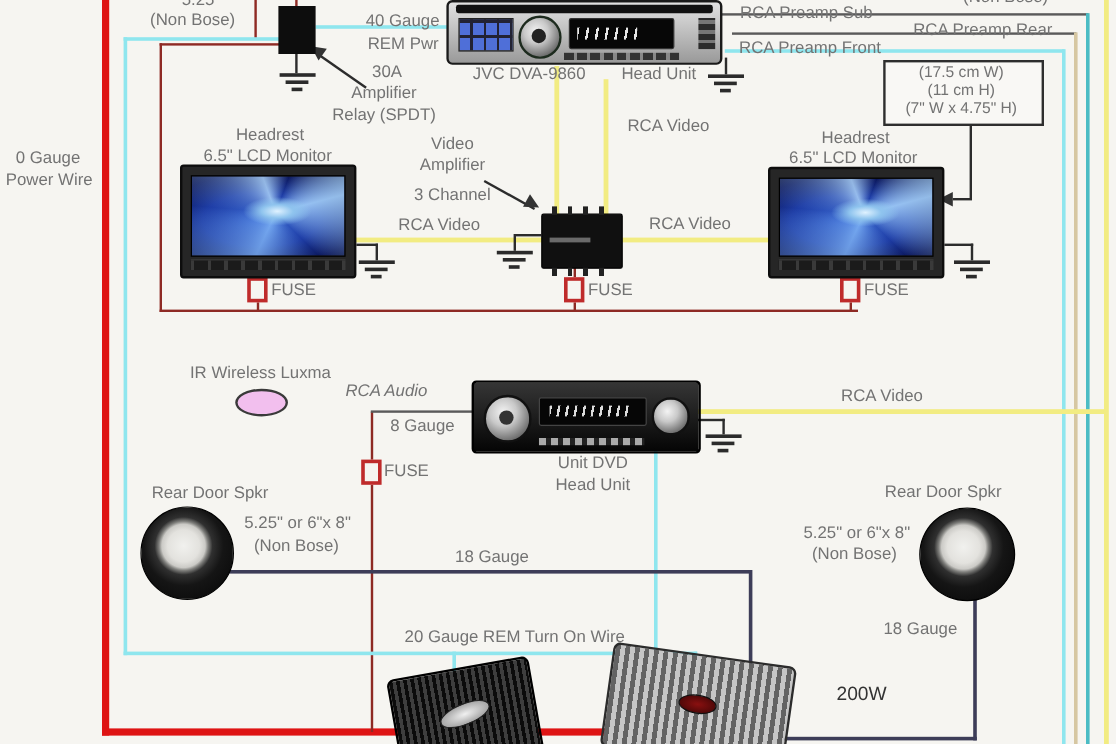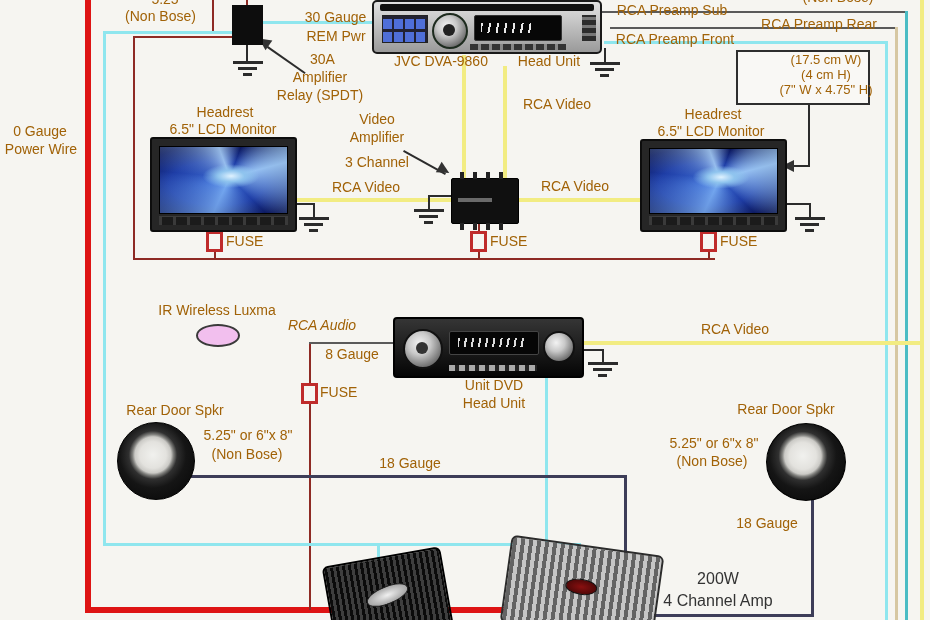--- a/index.html
+++ b/index.html
@@ -1,23 +1,23 @@
 <!DOCTYPE html>
 <html><head>
 <meta charset="utf-8">
 <style>
   html,body{margin:0;padding:0;background:#e8e8e8;}
   #canvas{
     position:relative; width:930px; height:620px; overflow:hidden;
     background:#f6f5f1; font-family:"Liberation Sans",sans-serif;
   }
-  .lbl{position:absolute; font-size:14px; color:#a16207; text-align:center;
+  .lbl{position:absolute; font-size:14px; color:#737373; text-align:center;
        white-space:nowrap; line-height:1.15; z-index:30;}
   .lbl.big{font-size:16px; color:#333;}
-  .lbl.small{font-size:13px;margin-left:25px;}
+  .lbl.small{font-size:13px;}
   .w{position:absolute; z-index:5;}
   .red{background:#de1414;}
   .maroon{background:#8e2a24;}
   .cyan{background:#8fe6ee;}
   .yellow{background:#f2ec82;}
   .navy{background:#3d3d58;}
   .blk{background:#2c2c2c;}
   .gray{background:#5a5a5a;}
   .tan{background:#d6c7a2;}
   .teal{background:#4bbcc4;}
@@ -200,35 +200,35 @@
     <div style="position:absolute;left:36px;top:28px;width:42px;height:16px;border-radius:50%;background:radial-gradient(#f0f0f0,#888);transform:rotate(-12deg);border:1px solid #222;"></div>
   </div>
   <div class="dev" style="left:505px;top:545px;width:150px;height:84px;transform:rotate(8deg);background:repeating-linear-gradient(90deg,#636363 0 4px,#c6c6c6 4px 8px);border:2px solid #2c2c2c;border-radius:6px;z-index:12;">
     <div style="position:absolute;left:58px;top:32px;width:30px;height:14px;border-radius:50%;background:radial-gradient(#8a1010,#3a0505);border:1px solid #111;"></div>
   </div>
 
   <div class="lbl" style="left:135px;top:-9px;width:60px;">5.25</div>
   <div class="lbl" style="left:108px;top:8px;width:105px;">(Non Bose)</div>
   <div class="lbl" style="left:768px;top:-11px;width:140px;">(Non Bose)</div>
 
-  <div class="lbl" style="left:298px;top:9px;width:75px;">30 Gauge</div>
+  <div class="lbl" style="left:298px;top:9px;width:75px;">40 Gauge</div>
   <div class="lbl" style="left:300px;top:28px;width:72px;">REM Pwr</div>
   <div class="lbl" style="left:300px;top:51px;width:45px;">30A</div>
   <div class="lbl" style="left:274px;top:69px;width:92px;">Amplifier</div>
   <div class="lbl" style="left:266px;top:87px;width:108px;">Relay (SPDT)</div>
 
   <div class="lbl" style="left:382px;top:53px;width:118px;">JVC DVA-9860</div>
   <div class="lbl" style="left:511px;top:53px;width:76px;">Head Unit</div>
 
   <div class="lbl" style="left:606px;top:2px;width:132px;">RCA Preamp Sub</div>
   <div class="lbl" style="left:748px;top:16px;width:142px;">RCA Preamp Rear</div>
   <div class="lbl" style="left:604px;top:31px;width:142px;">RCA Preamp Front</div>
 
   <div class="lbl small" style="left:737px;top:53px;width:128px;z-index:31;">(17.5 cm W)</div>
-  <div class="lbl small" style="left:737px;top:68px;width:128px;z-index:31;">(4 cm H)</div>
+  <div class="lbl small" style="left:737px;top:68px;width:128px;z-index:31;">(11 cm H)</div>
   <div class="lbl small" style="left:737px;top:83px;width:128px;z-index:31;">(7" W x 4.75" H)</div>
 
   <div class="lbl" style="left:512px;top:96px;width:90px;">RCA Video</div>
 
   <div class="lbl" style="left:184px;top:104px;width:82px;">Headrest</div>
   <div class="lbl" style="left:156px;top:121px;width:134px;">6.5" LCD Monitor</div>
   <div class="lbl" style="left:672px;top:106px;width:82px;">Headrest</div>
   <div class="lbl" style="left:641px;top:123px;width:140px;">6.5" LCD Monitor</div>
 
   <div class="lbl" style="left:350px;top:111px;width:54px;">Video</div>
@@ -260,17 +260,17 @@
   <div class="lbl" style="left:190px;top:427px;width:116px;">5.25" or  6"x 8"</div>
   <div class="lbl" style="left:198px;top:446px;width:98px;">(Non Bose)</div>
 
   <div class="lbl" style="left:726px;top:401px;width:120px;">Rear Door Spkr</div>
   <div class="lbl" style="left:656px;top:435px;width:116px;">5.25" or  6"x 8"</div>
   <div class="lbl" style="left:663px;top:453px;width:98px;">(Non Bose)</div>
 
   <div class="lbl" style="left:376px;top:455px;width:68px;">18 Gauge</div>
   <div class="lbl" style="left:731px;top:515px;width:72px;">18 Gauge</div>
 
+  <div class="lbl" style="left:320px;top:522px;width:218px;">20 Gauge REM Turn On Wire</div>
 
   <div class="lbl big" style="left:686px;top:570px;width:64px;z-index:31;">200W</div>
-  <div class="lbl big" style="left:646px;top:592px;width:144px;z-index:31;">4 Channel Amp</div>
 
 </div>
 
 </body></html>

